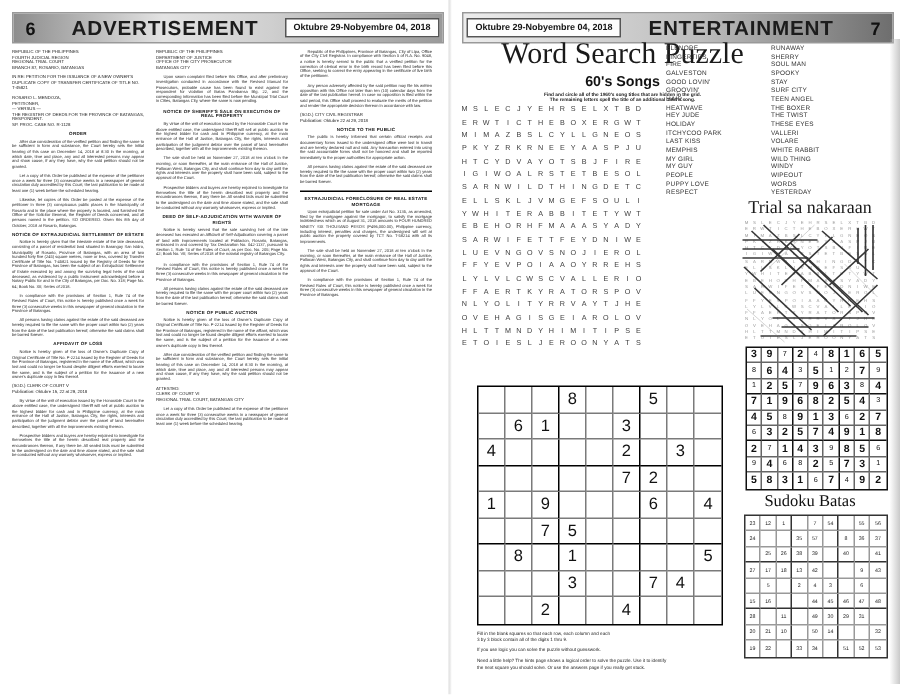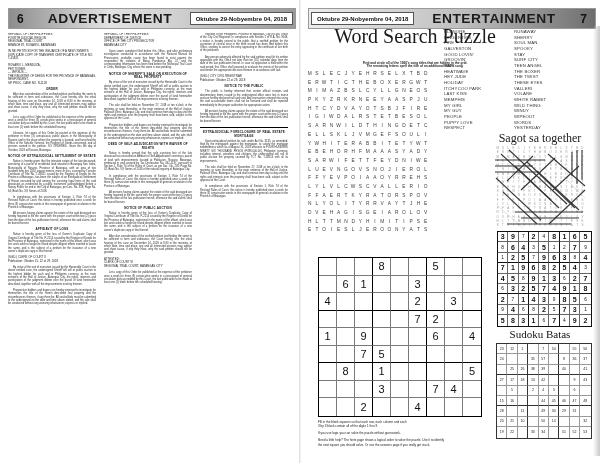--- a/index.html
+++ b/index.html
@@ -159,20 +159,21 @@
 </div>
 
 <div class="page" id="right-page">
   <div class="hdr">
     <span class="hdr-date">Oktubre 29-Nobyembre 04, 2018</span>
     <span class="hdr-title">ENTERTAINMENT</span>
     <span class="hdr-num">7</span>
   </div>
 
   <div class="ws-title">Word Search Puzzle</div>
+  <div class="ws-sub">60's Songs</div>
   <div class="ws-instr">
     <div>Find and circle all of the 1960's song titles that are hidden in the grid.</div>
     <div>The remaining letters spell the title of an additional 1960's song.</div>
   </div>
   <div id="ws-grid">
       <div class="ws-row">
         <span class="ws-cell">M</span>
         <span class="ws-cell">S</span>
         <span class="ws-cell">L</span>
         <span class="ws-cell">E</span>
@@ -567,21 +568,21 @@
       <div class="word-item">VALLERI</div>
       <div class="word-item">VOLARE</div>
       <div class="word-item">WHITE RABBIT</div>
       <div class="word-item">WILD THING</div>
       <div class="word-item">WINDY</div>
       <div class="word-item">WIPEOUT</div>
       <div class="word-item">WORDS</div>
       <div class="word-item">YESTERDAY</div>
     </div>
 
-  <div class="sagot-title">Sagot sa together</div>
+  <div class="sagot-title">Trial sa nakaraan</div>
   <div id="answer-box">
     <div id="ans-letters">
         <div class="ws-row faint">
           <span class="ws-cell">M</span>
           <span class="ws-cell">S</span>
           <span class="ws-cell">L</span>
           <span class="ws-cell">E</span>
           <span class="ws-cell">C</span>
           <span class="ws-cell">J</span>
           <span class="ws-cell">Y</span>

